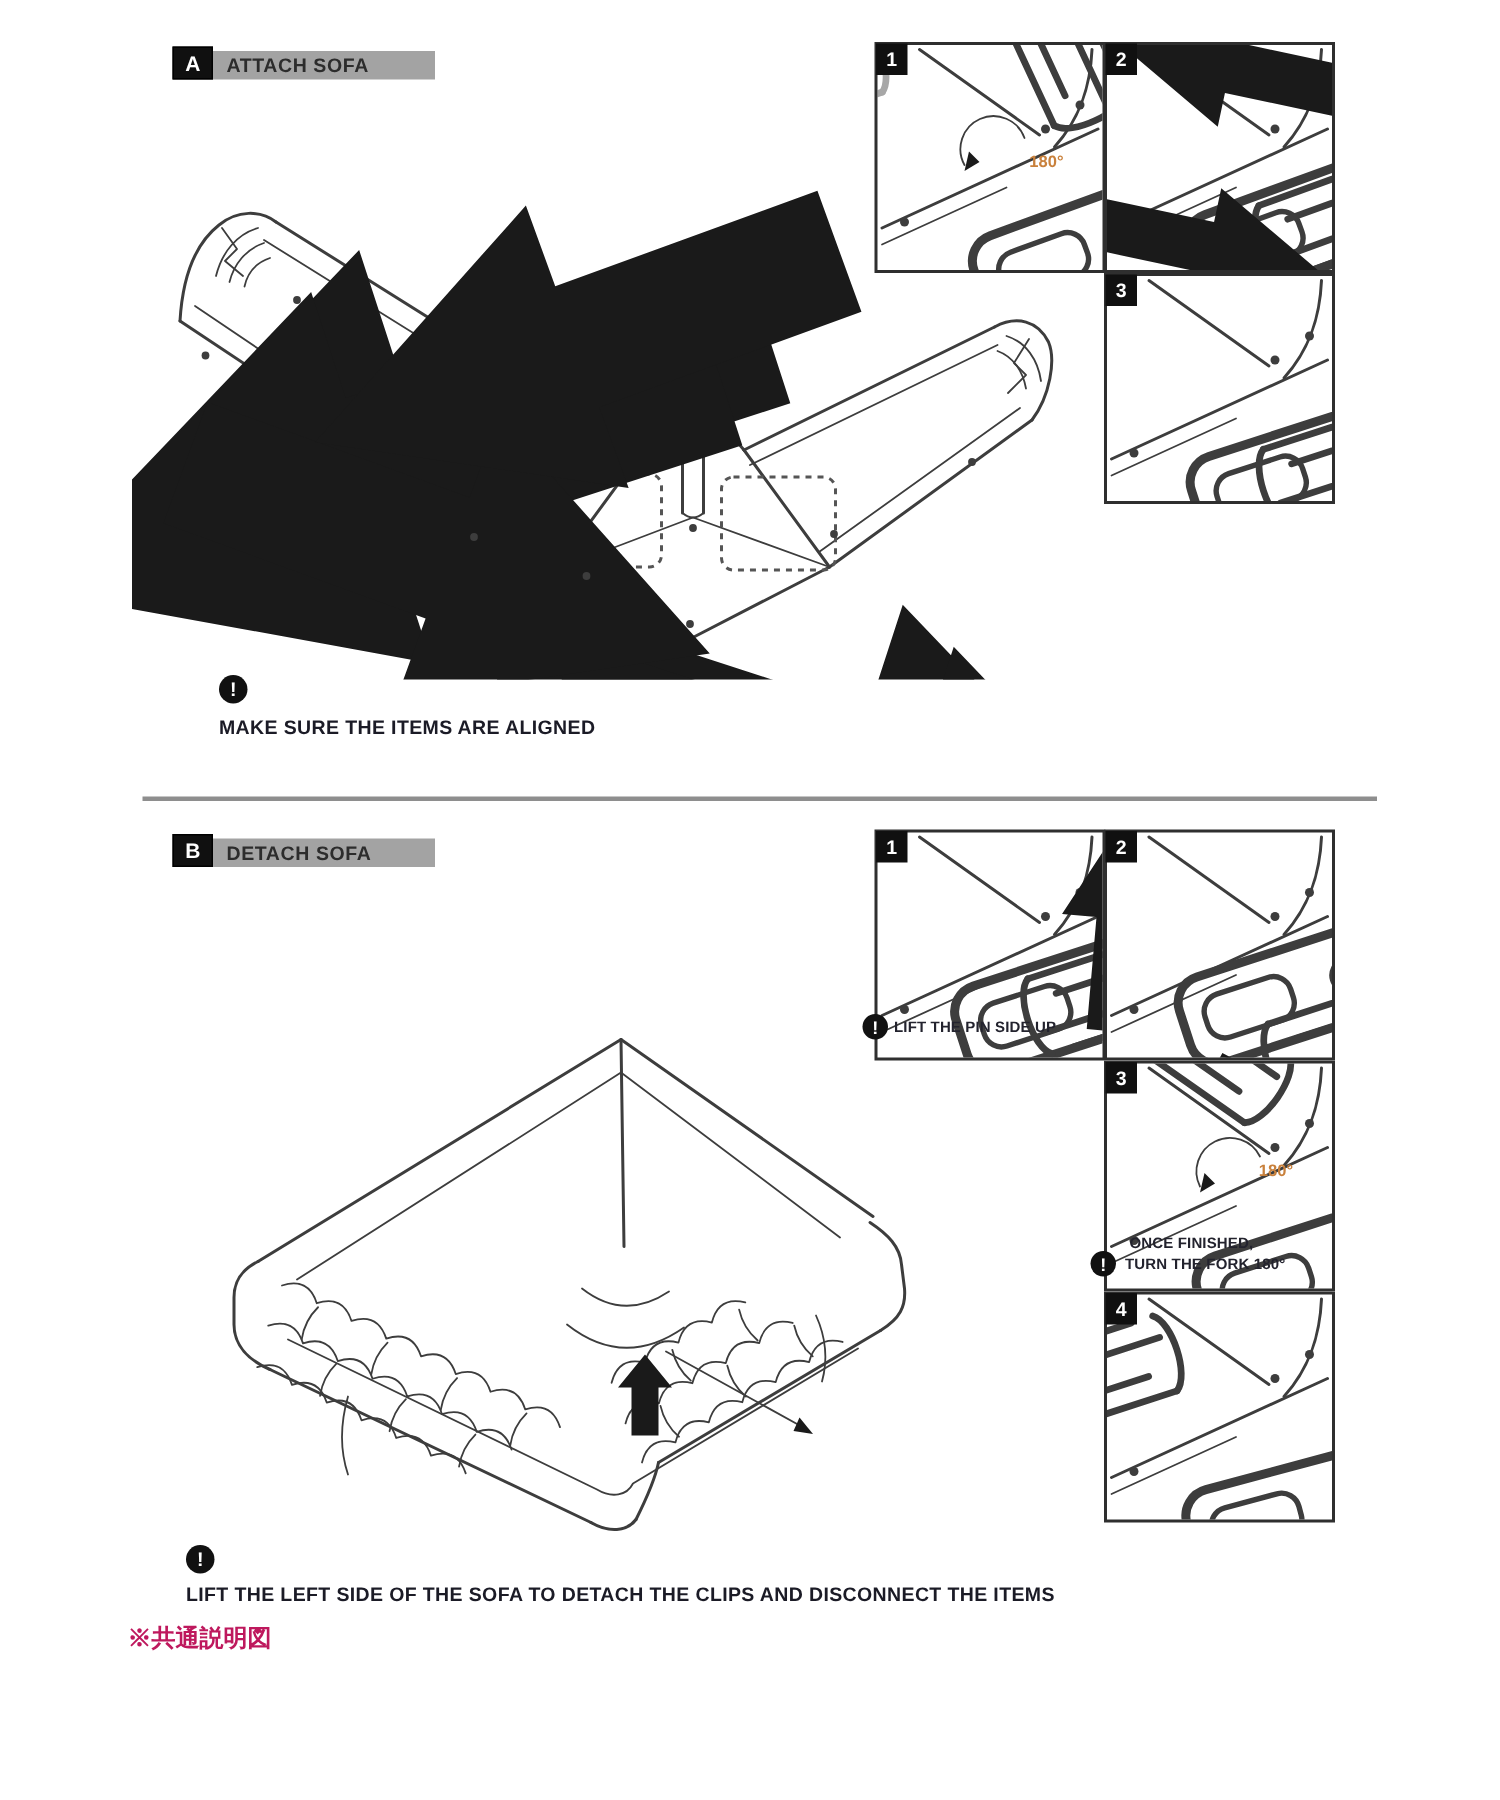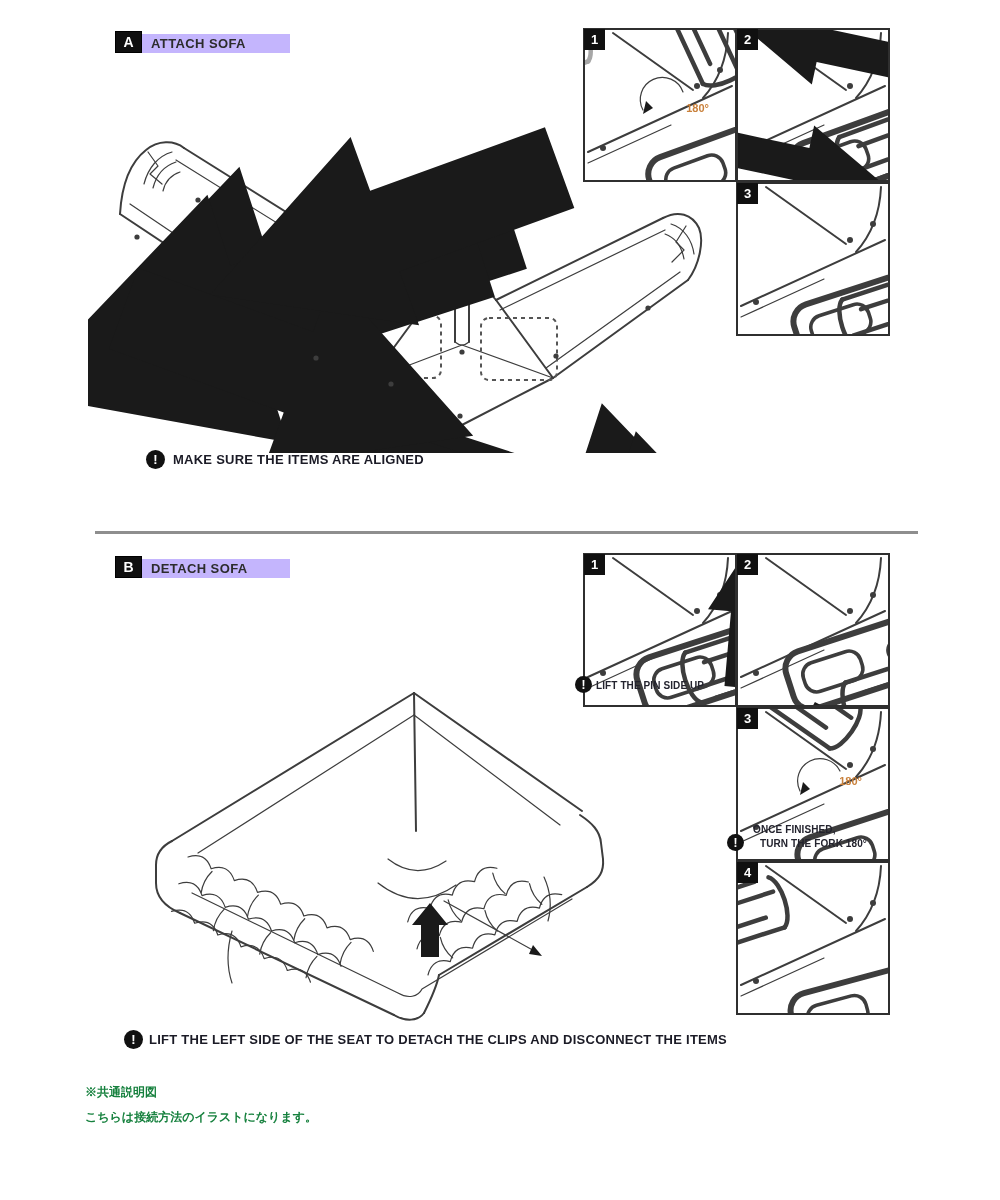--- a/index.html
+++ b/index.html
@@ -9,42 +9,42 @@
   .ln{stroke:#3d3d3d;stroke-width:2;fill:none;stroke-linecap:round;stroke-linejoin:round;}
   .thin{stroke-width:1.2;}
   .dot{fill:#3d3d3d;stroke:none;}
   .dash{stroke:#555;stroke-width:2;fill:none;stroke-dasharray:4 4;}
   .solid{fill:#1a1a1a;stroke:none;}
   .ghost{opacity:.45;}
   
   .sec-header{position:absolute;display:flex;align-items:flex-start;}
   .sec-badge{width:27px;height:22px;background:#101010;color:#fff;font-weight:bold;font-size:14px;
              display:flex;align-items:center;justify-content:center;border:1px solid #000;box-sizing:border-box;}
-  .sec-bar{margin-top:3px;width:148px;height:19px;background:#c4b5fd;display:flex;align-items:center;}
+  .sec-bar{margin-top:3px;width:148px;height:19px;background:#a3a3a3;display:flex;align-items:center;}
   .sec-title{padding-left:9px;font-size:13px;font-weight:bold;color:#2c2c2c;letter-spacing:.4px;}
   
   .panel{position:absolute;width:154px;height:154px;box-sizing:border-box;border:2px solid #2f2f2f;background:#fff;}
   .panel svg{position:absolute;left:0;top:0;}
   .step-num{position:absolute;left:-1px;top:-1px;width:21px;height:21px;background:#101010;color:#fff;
             font-weight:bold;font-size:13px;display:flex;align-items:center;justify-content:center;z-index:2;}
   .angle-label{position:absolute;font-size:11px;font-weight:bold;color:#c9813c;z-index:2;margin-top:16px;}
   .panel-caption{position:absolute;font-size:10px;font-weight:bold;color:#23232e;letter-spacing:.1px;
                  white-space:nowrap;z-index:2;}
   
   .warn-icon{display:inline-flex;flex:none;width:19px;height:19px;border-radius:50%;background:#111;
              color:#fff;font-weight:bold;font-size:13px;align-items:center;justify-content:center;}
   .warn-icon::before{content:"!";}
   .warn-icon.small{width:17px;height:17px;font-size:12px;}
   
-  .note-row{position:absolute;display:flex;align-items:center;gap:8px;}
+  .note-row{position:absolute;display:flex;align-items:flex-start;gap:8px;flex-direction:column;}
   .note-text{font-size:13px;font-weight:bold;color:#1b1b26;letter-spacing:.25px;white-space:nowrap;}
   
   .divider{position:absolute;height:3px;background:#8e8e8e;}
   
-  .footer-note{position:absolute;color:#15803d;font-size:12px;font-weight:bold;line-height:25px;}
+  .footer-note{position:absolute;color:#be185d;font-size:16px;font-weight:bold;line-height:25px;}
 </style>
 </head>
 <body>
 
 <div id="canvas">
 
   <svg width="0" height="0" style="position:absolute" aria-hidden="true">
     <defs>
       <symbol id="panel-bg" viewBox="0 0 150 150" overflow="visible">
         <path class="ln" d="M28,3 L108,60"></path>
@@ -262,35 +262,34 @@
       <use href="#panel-bg"></use>
       <use href="#plate" transform="translate(38,92) rotate(-18)"></use>
       <use href="#fork" class="ghost" transform="translate(86,102) rotate(15)"></use>
       <use href="#fork" transform="translate(76,88) rotate(-145)"></use>
       <path class="ln thin" d="M102,62 A22,22 0 1 0 62,82"></path>
       <path class="solid" d="M62,86 L72,80 L65,73 Z"></path>
     </svg>
     <span class="angle-label" style="right:26px;top:50px;">180°</span>
     <span class="warn-icon small" style="position:absolute;left:-11px;bottom:8px;z-index:2;"></span>
     <span class="panel-caption" style="left:15px;bottom:24px;">ONCE FINISHED,</span>
-    <span class="panel-caption" style="left:22px;bottom:10px;">TURN THE FORK 180°</span>
+    <span class="panel-caption" style="left:12px;bottom:10px;">TURN THE FORK 180°</span>
   </div>
 
   <div class="panel" style="left:736px;top:861px;">
     <span class="step-num">4</span>
     <svg width="150" height="150" viewBox="0 0 150 150">
       <use href="#panel-bg"></use>
       <use href="#plate" transform="translate(34,92) rotate(-15)"></use>
       <use href="#fork" transform="translate(76,106) rotate(162)"></use>
     </svg>
   </div>
 
   <div class="note-row" style="left:124px;top:1030px;gap:6px;">
     <span class="warn-icon"></span>
-    <span class="note-text">LIFT THE LEFT SIDE OF THE SEAT TO DETACH THE CLIPS AND DISCONNECT THE ITEMS</span>
+    <span class="note-text">LIFT THE LEFT SIDE OF THE SOFA TO DETACH THE CLIPS AND DISCONNECT THE ITEMS</span>
   </div>
 
   <div class="footer-note" style="left:85px;top:1080px;">
     <div>※共通説明図</div>
-    <div>こちらは接続方法のイラストになります。</div>
   </div>
 
 </div>
 
 </body></html>

